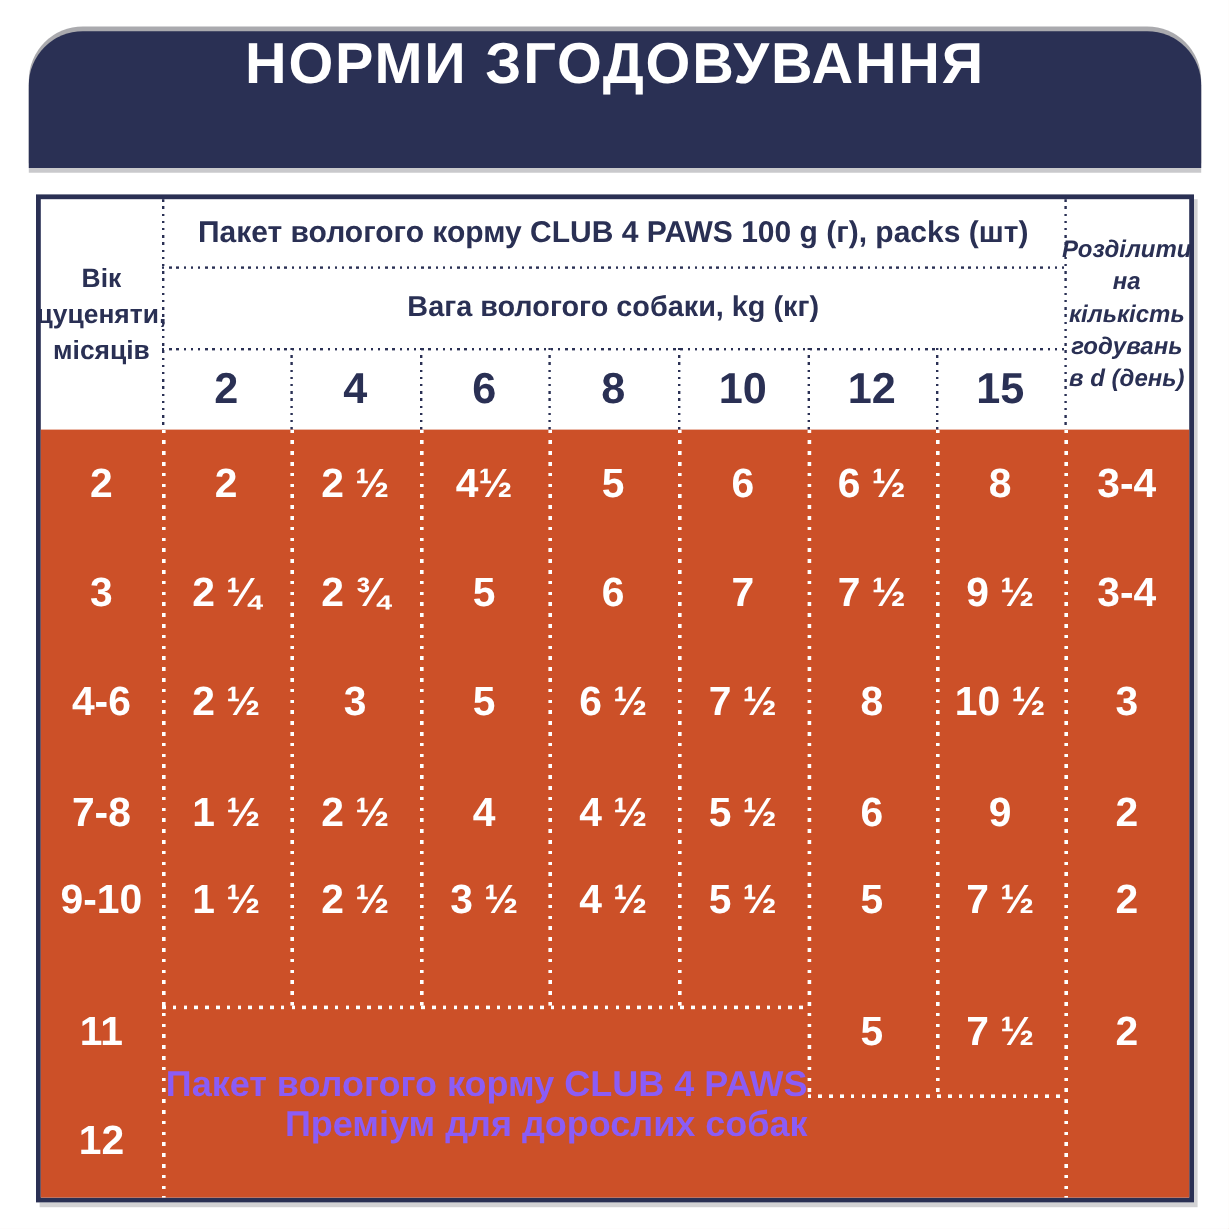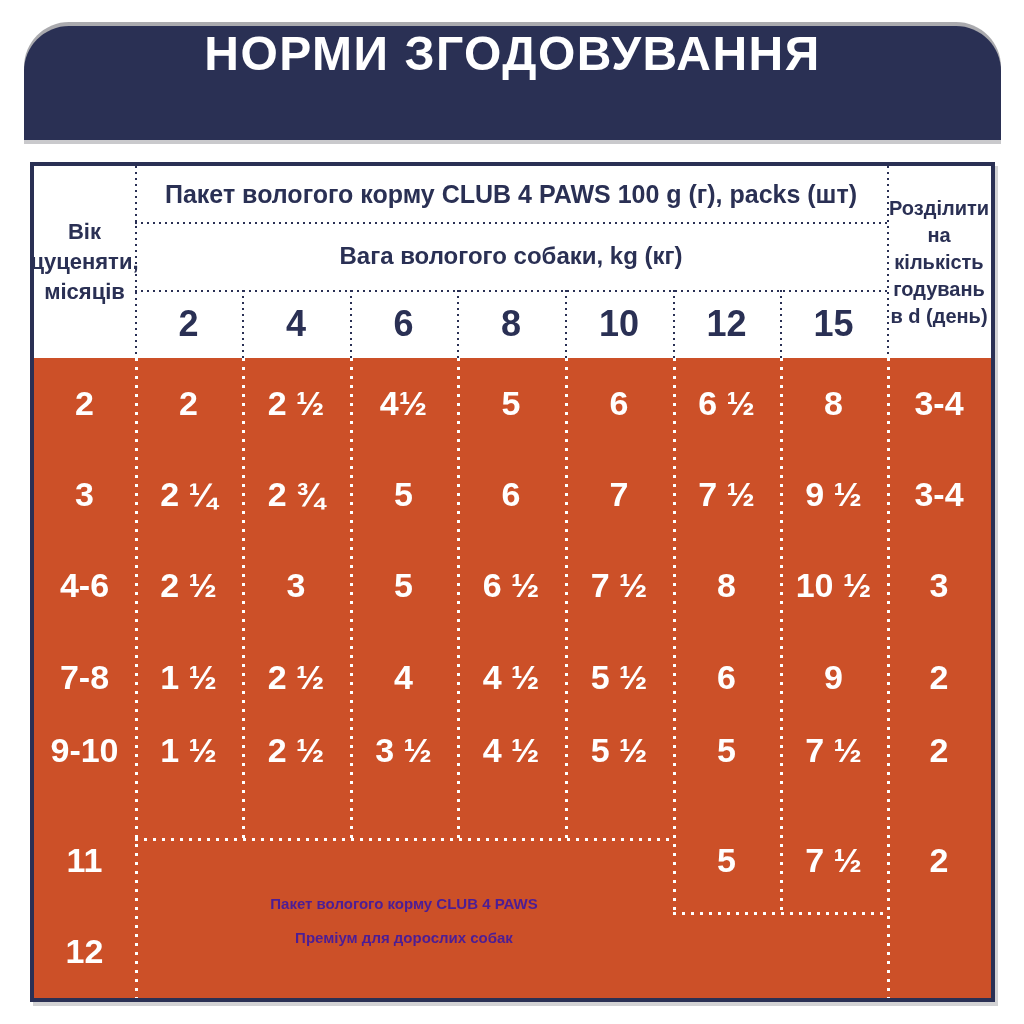--- a/index.html
+++ b/index.html
@@ -24,34 +24,34 @@
     box-shadow:3px 4px 0 rgba(165,165,170,0.5);
   }
   .ftable *{box-sizing:border-box;}
   .cell{position:absolute;display:flex;align-items:center;justify-content:center;
         text-align:center;color:#2a3054;font-weight:bold;}
   .pre{white-space:pre-line;}
   
   .age-head{left:0;top:0;width:101px;height:192px;font-size:22px;line-height:30px;}
   .packs-head{left:101px;top:0;width:752px;height:56px;font-size:25px;}
   .weight-head{left:101px;top:56px;width:752px;height:68px;font-size:24px;}
-  .divide-head{left:853px;top:0;width:104px;height:192px;font-size:20px;line-height:27px;}
+  .divide-head{left:853px;top:0;width:104px;height:192px;font-size:20px;line-height:27px;font-style:italic;}
   .wnum{top:124px;height:68px;font-size:36px;}
   
   .obody{position:absolute;left:0;top:192px;width:957px;height:640px;background:#cc5028;}
   .trow{position:absolute;left:0;width:957px;height:91px;display:flex;}
   .bcell{display:flex;align-items:center;justify-content:center;
          color:#ffffff;font-size:34px;font-weight:bold;text-align:center;}
   .age{width:101px;} .w0{width:107px;} .w1{width:108px;} .w2{width:107px;}
   .w3{width:108px;} .w4{width:108px;} .w5{width:107px;} .w6{width:107px;} .feed{width:104px;}
   .abs-cell{position:absolute;display:flex;align-items:center;justify-content:center;
             color:#ffffff;font-size:34px;font-weight:bold;}
   .adult-note{
     position:absolute;left:101px;top:721px;width:538px;
-    color:#4c1d95;font-size:15px;font-weight:bold;line-height:34px;text-align:center;
+    color:#8b5cf6;font-size:30px;font-weight:bold;line-height:34px;text-align:right;
   }
   
   .vdot-n{position:absolute;width:2px;
     background-image:repeating-linear-gradient(to bottom,#2a3054 0 2px,transparent 2px 6px);}
   .hdot-n{position:absolute;height:2px;
     background-image:repeating-linear-gradient(to right,#2a3054 0 2px,transparent 2px 6px);}
   .vdot-w{position:absolute;width:3px;
     background-image:repeating-linear-gradient(to bottom,#ffffff 0 3px,transparent 3px 9px);}
   .hdot-w{position:absolute;height:3px;
     background-image:repeating-linear-gradient(to right,#ffffff 0 3px,transparent 3px 9px);}

